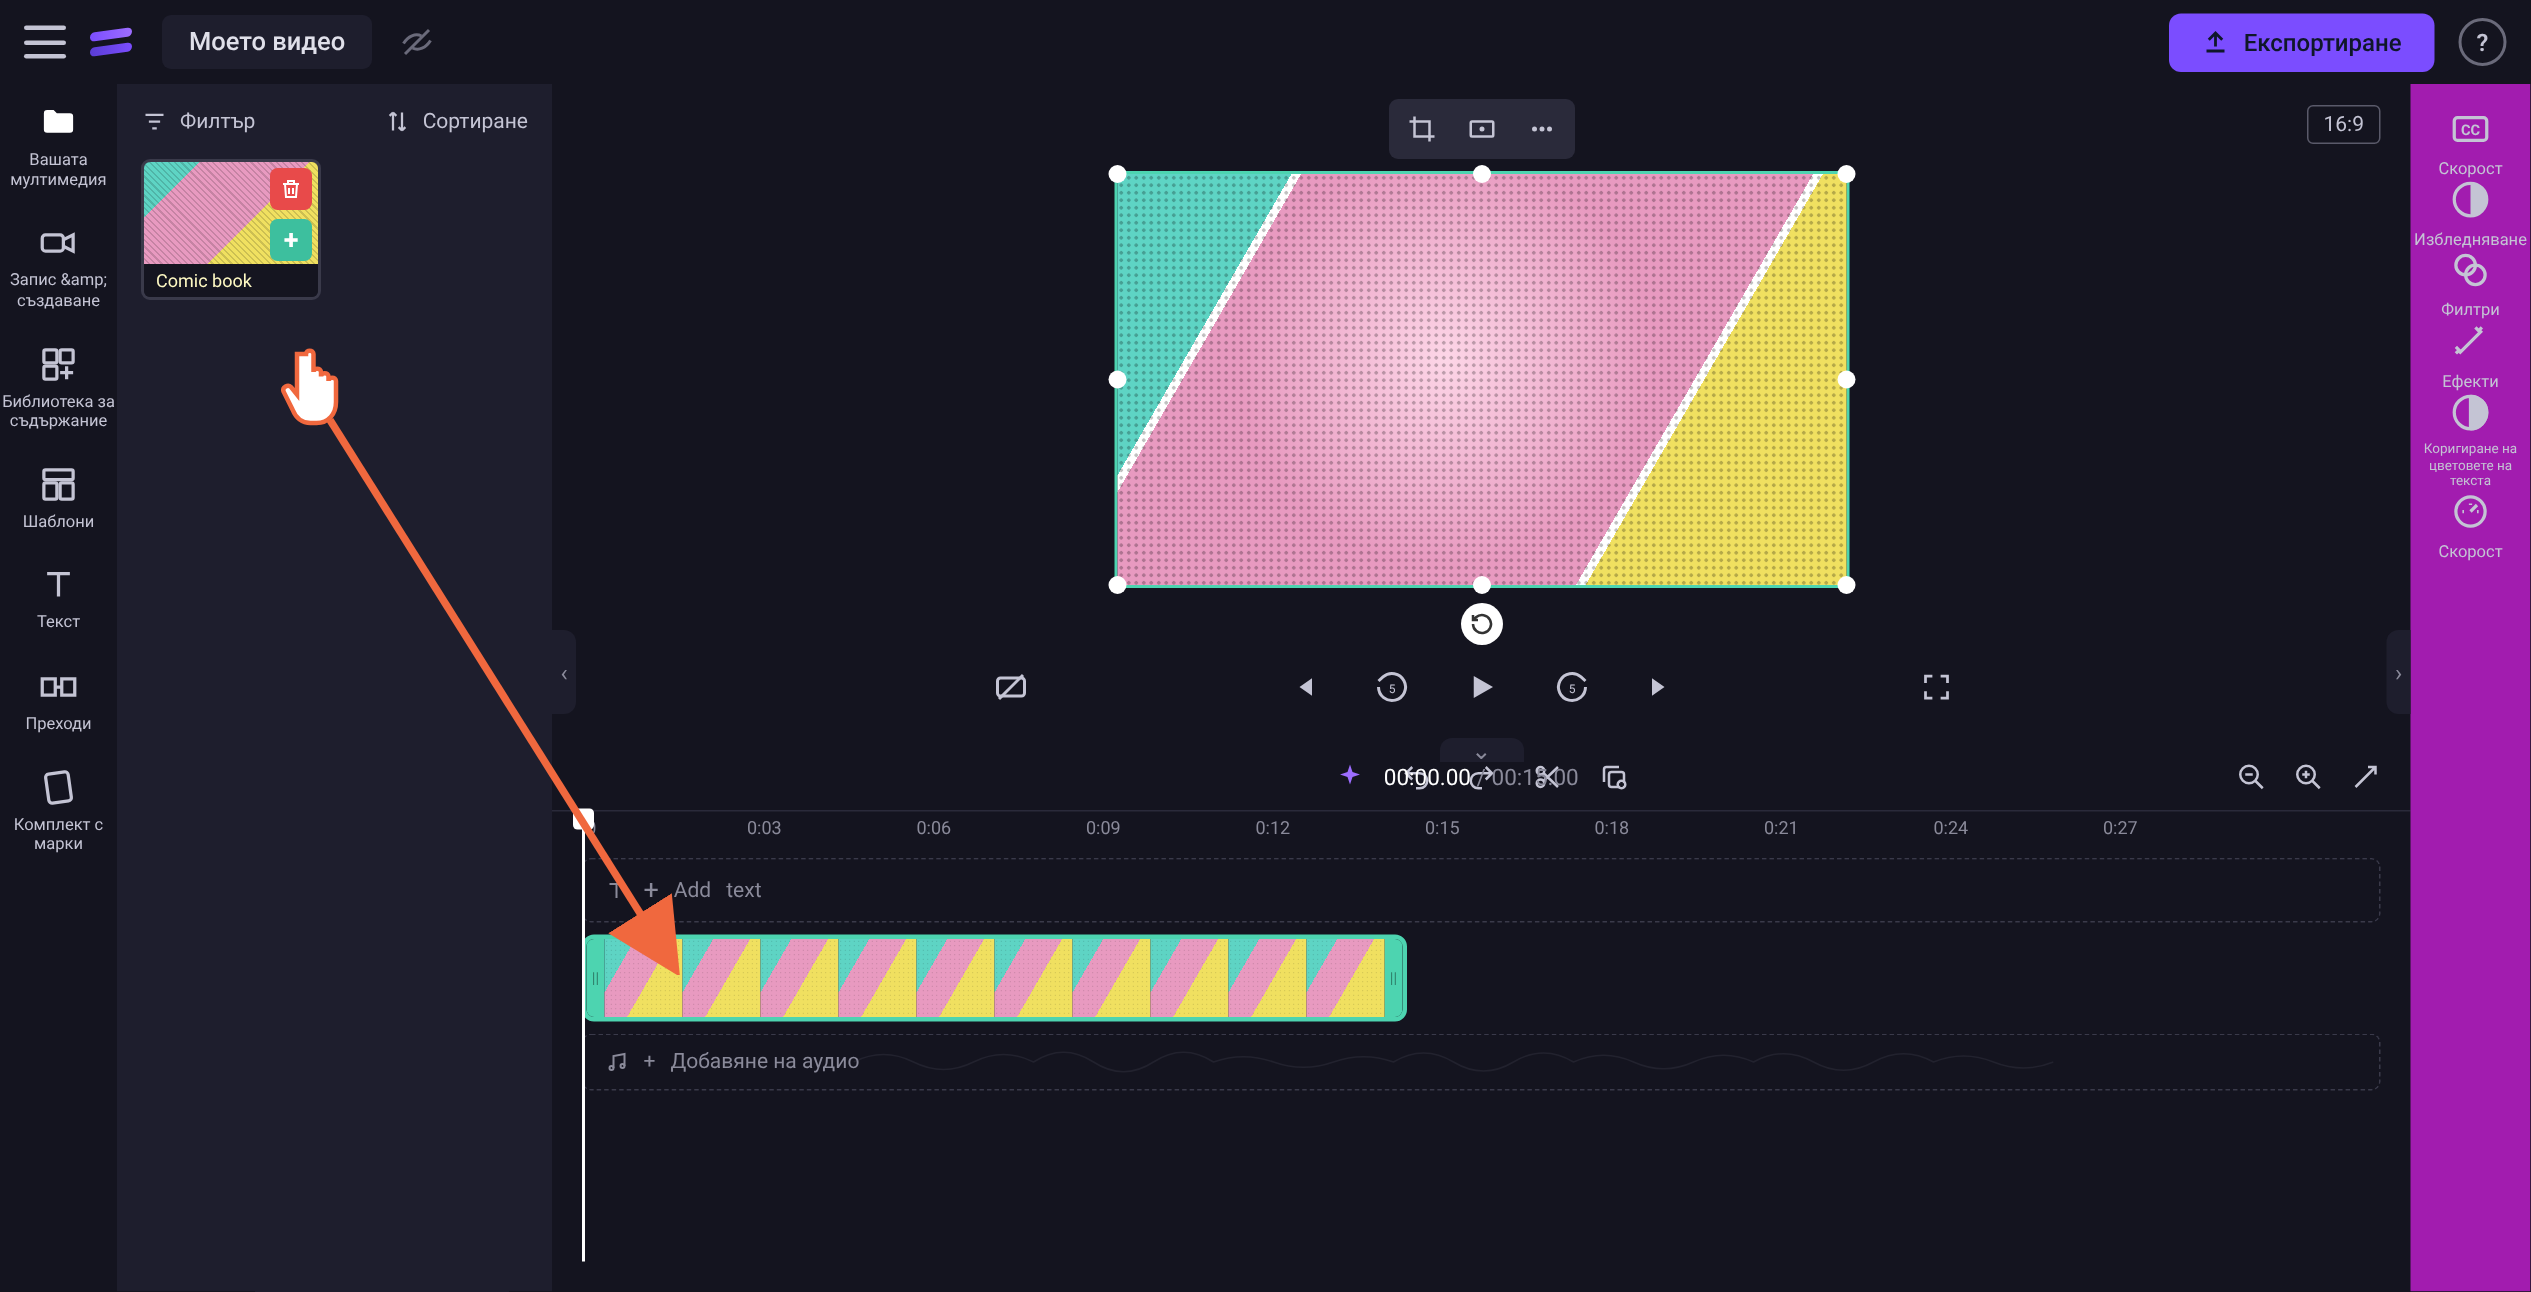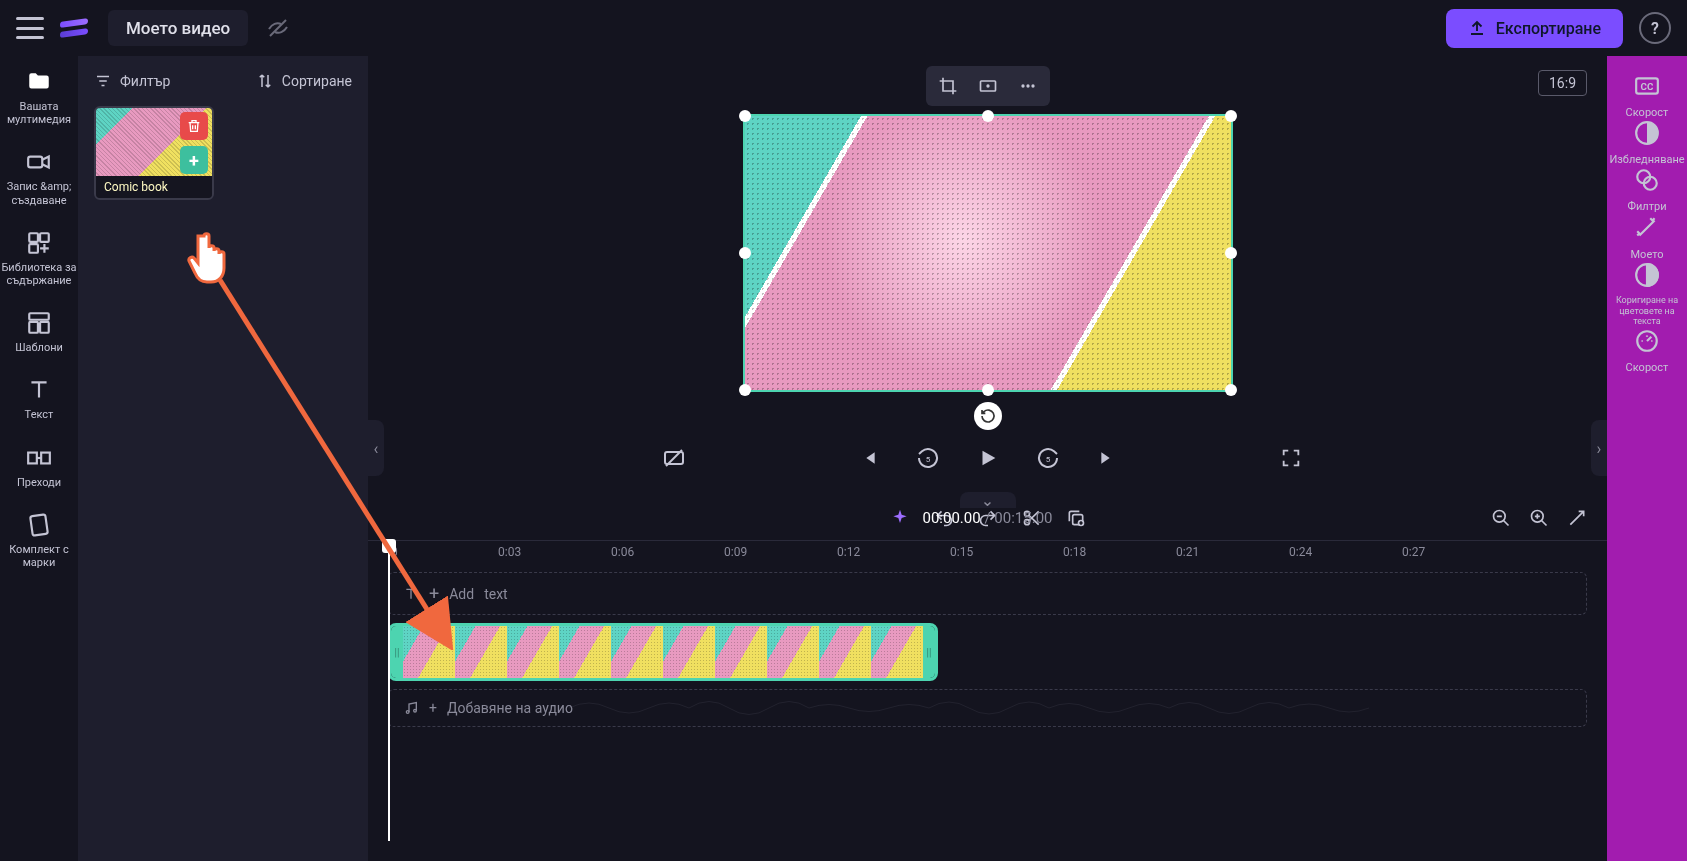--- a/index.html
+++ b/index.html
@@ -460,21 +460,21 @@
         </svg>
       </div>
     <div class="label">Филтри</div>
   </div>
   <div class="right-item">
     <div class="icon">
         <svg width="26" height="26" viewBox="0 0 24 24" fill="none" stroke="currentColor" stroke-width="2">
           <path d="M5 19L19 5M15 3l2 2 2-2M3 15l2 2-2 2"></path>
         </svg>
       </div>
-    <div class="label">Моето</div>
+    <div class="label">Ефекти</div>
   </div>
   <div class="right-item">
     <div class="icon">
         <svg width="26" height="26" viewBox="0 0 24 24" fill="none" stroke="currentColor" stroke-width="2">
           <circle cx="12" cy="12" r="10"></circle>
           <path d="M12 2v20" fill="currentColor"></path>
           <path d="M12 2a10 10 0 0 1 0 20" fill="currentColor"></path>
         </svg>
       </div>
     <div class="label" style="font-size:9px">Коригиране на цветовете на текста</div>

